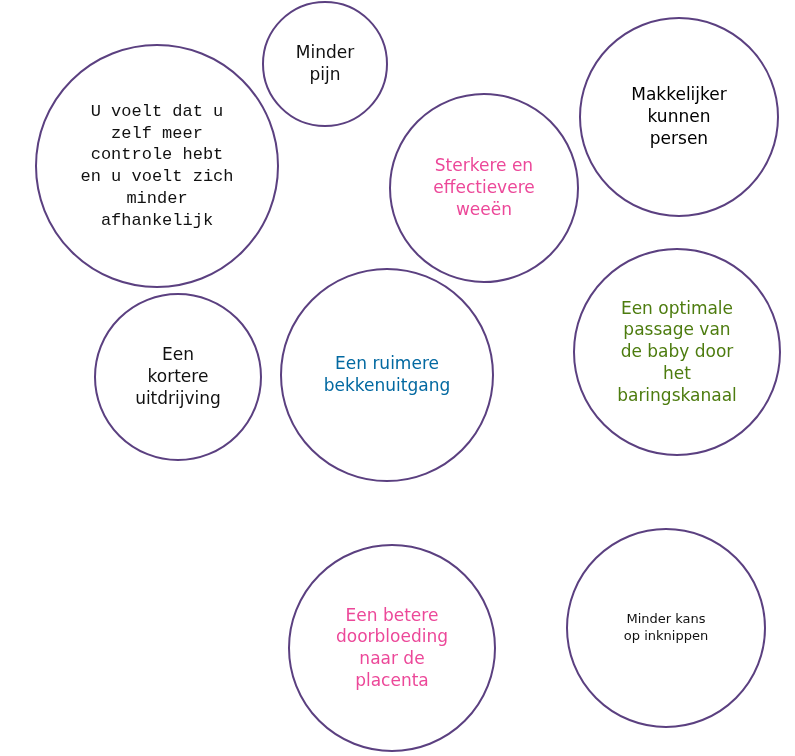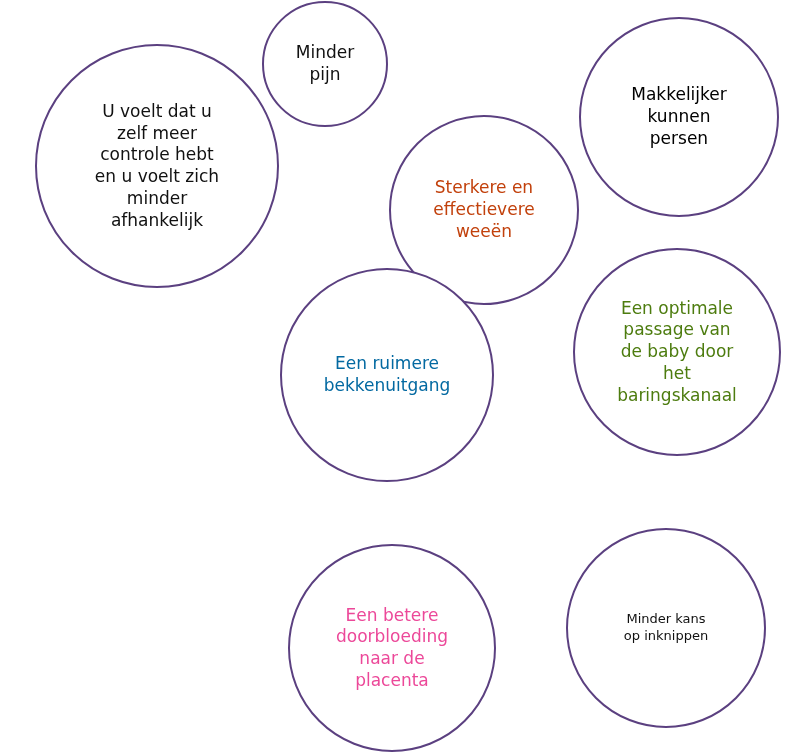--- a/index.html
+++ b/index.html
@@ -38,44 +38,49 @@
   }
 </style>
 </head>
 <body>
 
 <div id="canvas" style="background: rgb(255, 255, 255);">
     <div class="bubble" style="left: 262px; top: 1px; width: 126px; height: 126px; border-color: rgb(91, 64, 128); color: rgb(17, 17, 17); font-size: 17px;">
       <span class="txt">Minder
 pijn</span>
     </div>
-    <div class="bubble" style="left: 35px; top: 44px; width: 244px; height: 244px; border-color: rgb(91, 64, 128); color: rgb(17, 17, 17); font-size: 17px;">
+    <div class="bubble" style="left: 35px; top: 44px; width: 244px; height: 244px; border-color: rgb(91, 64, 128); color: rgb(17, 17, 17); font-size: 17px; font-family: Liberation Mono, monospace;">
       <span class="txt">U voelt dat u
 zelf meer
 controle hebt
 en u voelt zich
 minder
 afhankelijk</span>
     </div>
     <div class="bubble" style="left: 579px; top: 17px; width: 200px; height: 200px; border-color: rgb(91, 64, 128); color: #000000; font-size: 17px;">
       <span class="txt">Makkelijker
 kunnen
 persen</span>
     </div>
-    <div class="bubble" style="left: 389px; top: 115px; width: 190px; height: 190px; border-color: rgb(91, 64, 128); color: #c2410c; font-size: 17px;">
+    <div class="bubble" style="left: 389px; top: 93px; width: 190px; height: 190px; border-color: rgb(91, 64, 128); color: #ec4899; font-size: 17px;">
       <span class="txt">Sterkere en
 effectievere
 weeën</span>
     </div>
     <div class="bubble" style="left: 573px; top: 248px; width: 208px; height: 208px; border-color: rgb(91, 64, 128); color: #4d7c0f; font-size: 17px;">
       <span class="txt">Een optimale
 passage van
 de baby door
 het
 baringskanaal</span>
+    </div>
+    <div class="bubble" style="left: 94px; top: 293px; width: 168px; height: 168px; border-color: rgb(91, 64, 128); color: rgb(17, 17, 17); font-size: 17px;">
+      <span class="txt">Een
+kortere
+uitdrijving</span>
     </div>
     <div class="bubble" style="left: 280px; top: 268px; width: 214px; height: 214px; border-color: rgb(91, 64, 128); color: #0369a1; font-size: 17px;">
       <span class="txt">Een ruimere
 bekkenuitgang</span>
     </div>
     <div class="bubble" style="left: 288px; top: 544px; width: 208px; height: 208px; border-color: rgb(91, 64, 128); color: #ec4899; font-size: 17px;">
       <span class="txt">Een betere
 doorbloeding
 naar de
 placenta</span>

